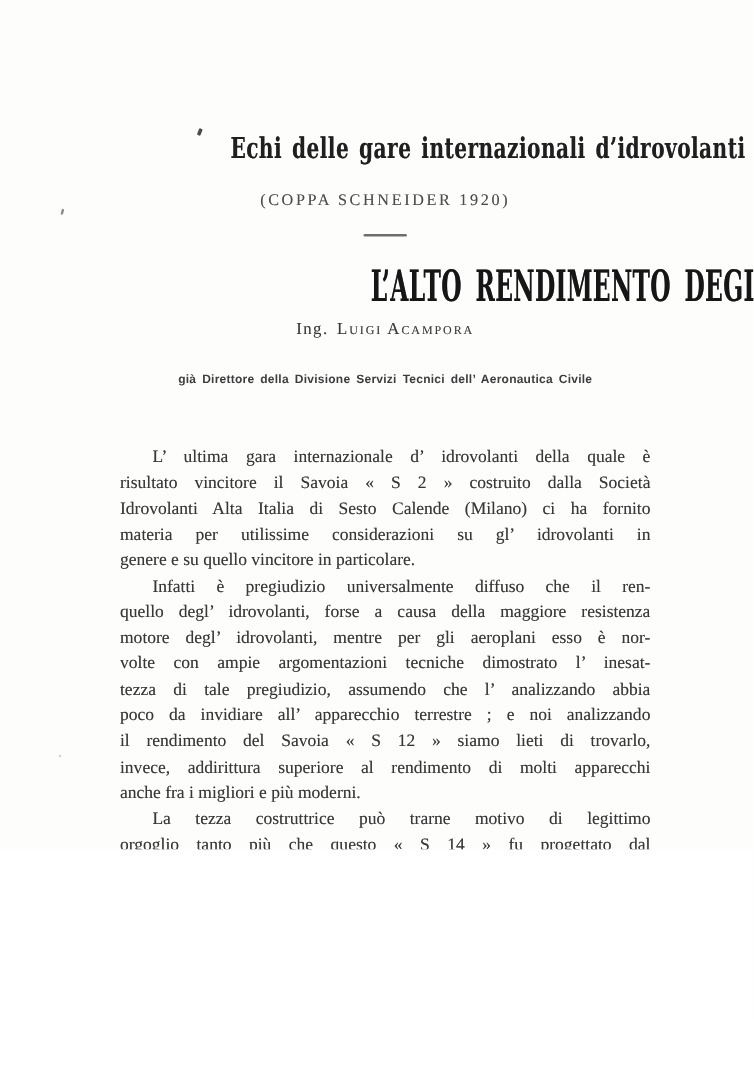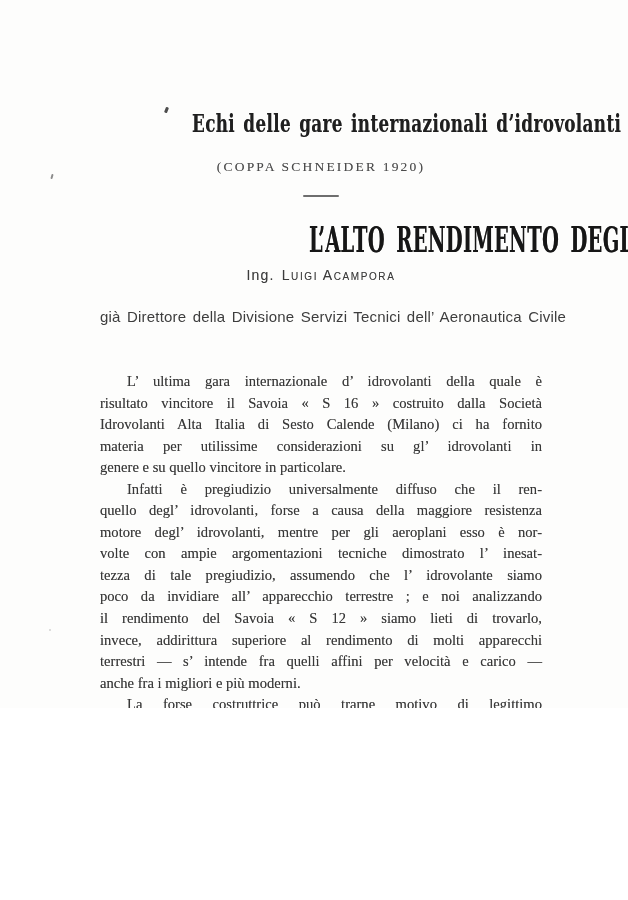--- a/index.html
+++ b/index.html
@@ -53,37 +53,37 @@
     font-size:36px;line-height:40px;
     color:#161616;
     letter-spacing:0.5px;
     word-spacing:8px;
     transform:scaleX(0.54);
     transform-origin:center;
     text-shadow:0 0 0.6px rgba(20,20,20,.6);
   }
   .author{top:264px;}
   .author .prefix, .author .name{
-    font-family:Liberation Sans, sans-serif;
+    font-family:Liberation Serif, serif;
     font-size:14px;line-height:22px;
     color:#3c3c3c;
     letter-spacing:1.2px;
     text-shadow:0 0 0.4px rgba(60,60,60,.4);
   }
   .author .name{
     font-variant:small-caps;
     margin-left:7px;
     letter-spacing:1.6px;
   }
   .affiliation{top:299px;}
   .affiliation span{
     display:inline-block;white-space:nowrap;
     font-family:"Liberation Sans", sans-serif;
-    font-weight:400;
-    font-size:15px;line-height:12px;
+    font-weight:700;
+    font-size:10px;line-height:12px;
     word-spacing:2px;letter-spacing:0.2px;
     color:#3d3d3d;
     margin-top:12px;
   }
   .body-text{
     position:absolute;
     top:371px;left:100px;width:442px;
     font-family:"Liberation Serif", serif;
     font-size:14.6px;
     line-height:21.55px;
@@ -132,35 +132,34 @@
   <div class="col author">
     <span class="prefix">Ing.</span><span class="name">Luigi Acampora</span>
   </div>
 
   <div class="col affiliation">
     <span>già Direttore della Divisione Servizi Tecnici dell’ Aeronautica Civile</span>
   </div>
 
   <div class="body-text">
       <div class="ln first">L’ ultima gara internazionale d’ idrovolanti della quale è</div>
-      <div class="ln">risultato vincitore il Savoia « S 16 » costruito dalla Società</div>
+      <div class="ln">risultato vincitore il Savoia « S 2 » costruito dalla Società</div>
       <div class="ln">Idrovolanti Alta Italia di Sesto Calende (Milano) ci ha fornito</div>
       <div class="ln">materia per utilissime considerazioni su gl’ idrovolanti in</div>
       <div class="ln end">genere e su quello vincitore in particolare.</div>
       <div class="ln first">Infatti è pregiudizio universalmente diffuso che il ren-</div>
       <div class="ln">quello degl’ idrovolanti, forse a causa della maggiore resistenza</div>
       <div class="ln">motore degl’ idrovolanti, mentre per gli aeroplani esso è nor-</div>
       <div class="ln">volte con ampie argomentazioni tecniche dimostrato l’ inesat-</div>
-      <div class="ln">tezza di tale pregiudizio, assumendo che l’ idrovolante siamo</div>
+      <div class="ln">tezza di tale pregiudizio, assumendo che l’ analizzando abbia</div>
       <div class="ln">poco da invidiare all’ apparecchio terrestre ; e noi analizzando</div>
       <div class="ln">il rendimento del Savoia « S 12 » siamo lieti di trovarlo,</div>
       <div class="ln">invece, addirittura superiore al rendimento di molti apparecchi</div>
-      <div class="ln">terrestri — s’ intende fra quelli affini per velocità e carico —</div>
       <div class="ln end">anche fra i migliori e più moderni.</div>
-      <div class="ln first">La forse costruttrice può trarne motivo di legittimo</div>
+      <div class="ln first">La tezza costruttrice può trarne motivo di legittimo</div>
       <div class="ln">orgoglio tanto più che questo « S 14 » fu progettato dal</div>
     </div>
 
   <div class="speck speck-1"></div>
   <div class="speck speck-2"></div>
   <div class="speck speck-3"></div>
   <div class="smudge"></div>
 
 </div>
 

